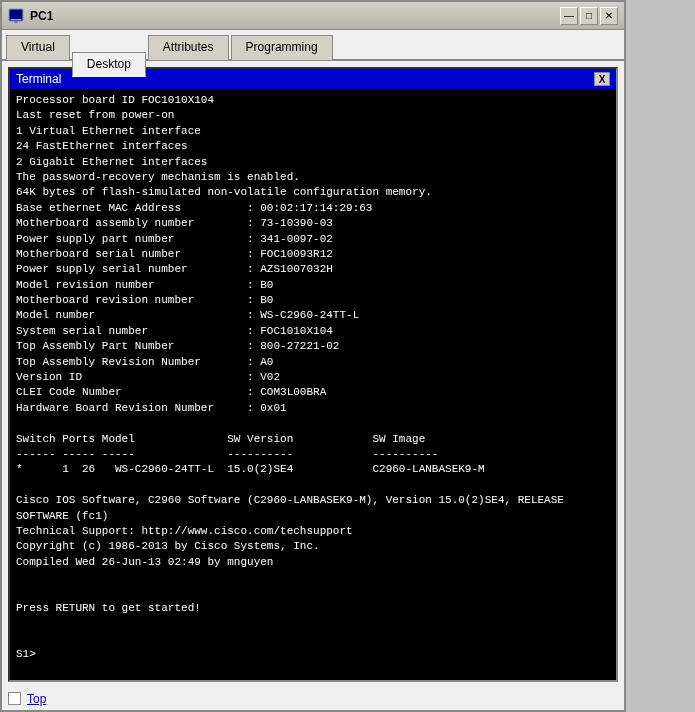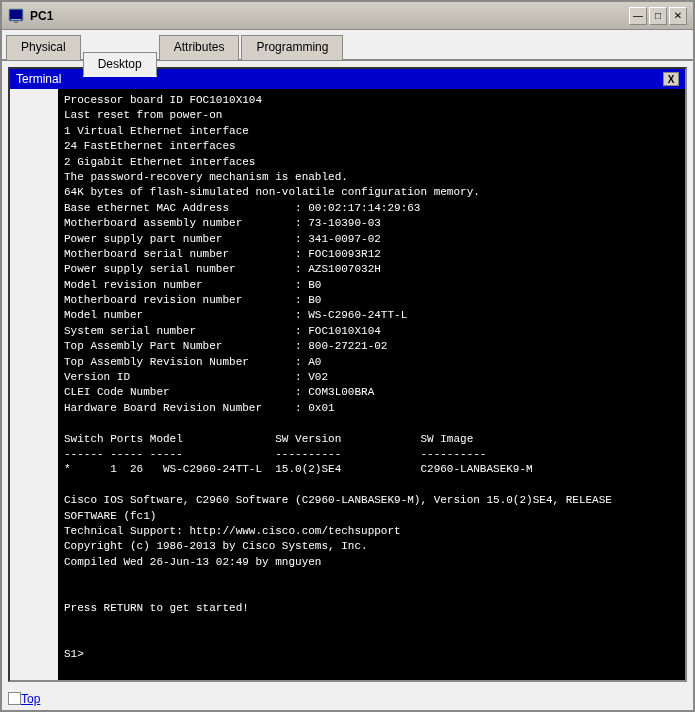--- a/index.html
+++ b/index.html
@@ -5,21 +5,21 @@
     * { margin: 0; padding: 0; box-sizing: border-box; }
     body {
       background: #c0c0c0;
       font-family: 'Segoe UI', Arial, sans-serif;
       font-size: 12px;
       width: 695px;
       height: 712px;
       overflow: hidden;
     }
     .window {
-      width: 695px;
+      width: 626px;
       height: 712px;
       background: #f0f0f0;
       border: 2px solid #888;
       display: flex;
       flex-direction: column;
     }
     .title-bar {
       background: linear-gradient(to bottom, #d4d0c8, #b8b4ac);
       height: 28px;
       display: flex;
@@ -123,26 +123,26 @@
     .terminal-body {
       background: #000;
       color: #fff;
       font-family: 'Courier New', Courier, monospace;
       font-size: 11px;
       flex: 1;
       padding: 4px 6px;
       overflow-y: auto;
       white-space: pre-wrap;
       line-height: 1.4;
-      margin-left: 48px;
     }
     .bottom-bar {
       padding: 4px 6px;
       display: flex;
       align-items: flex-start;
+      gap: 6px;
       flex-shrink: 0;
     }
     .checkbox-small {
       width: 13px;
       height: 13px;
       border: 1px solid #888;
       background: #fff;
     }
     .bottom-link {
       color: #0000cc;
@@ -167,21 +167,21 @@
     </div>
     <span class="title-bar-text">PC1</span>
     <div class="title-bar-buttons">
       <div class="title-btn">—</div>
       <div class="title-btn">□</div>
       <div class="title-btn">✕</div>
     </div>
   </div>
 
   <div class="tabs">
-    <div class="tab">Physical</div>
+    <div class="tab">Virtual</div>
     <div class="tab active">Desktop</div>
     <div class="tab">Attributes</div>
     <div class="tab">Programming</div>
   </div>
 
   <div class="content-area">
     <div class="terminal-window">
 
       <div class="terminal-title-bar">
         <span>Terminal</span>

